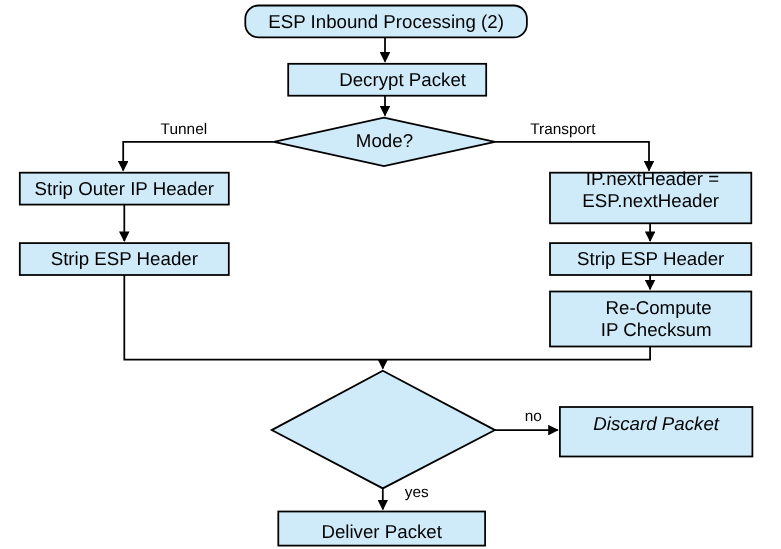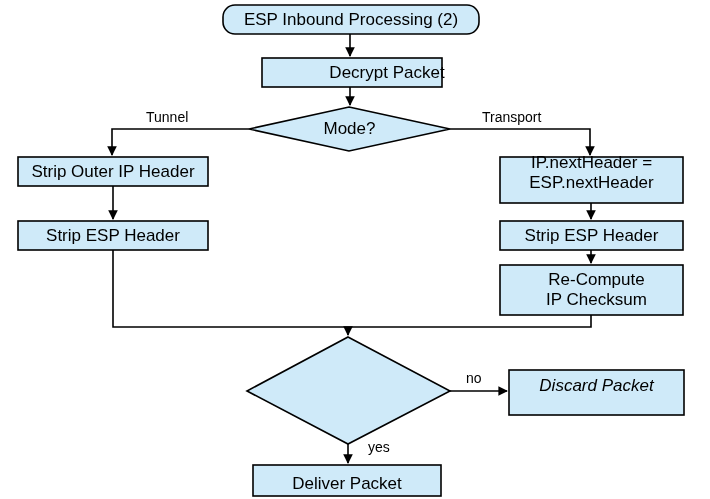--- a/index.html
+++ b/index.html
@@ -23,21 +23,21 @@
     left: 0;
     top: 0;
     width: 710px;
     height: 499px;
   }
   .node-label {
     position: absolute;
     display: flex;
     align-items: center;
     justify-content: center;
-    text-align: center;
+    text-align: right;
     color: #000000;
     font-family: "Liberation Sans", sans-serif;
     font-size: 17px;
     line-height: 20px;
     pointer-events: none;
     white-space: pre-line;
   }
   .edge-label {
     position: absolute;
     color: #000000;
@@ -103,21 +103,21 @@
       <path d="M 348 327 L 348 335" marker-end="url(#arrow)"></path>
 
       <path d="M 450 391 L 507 391" marker-end="url(#arrow)"></path>
 
       <path d="M 348 444 L 348 463" marker-end="url(#arrow)"></path>
     </g>
   </svg>
 
   <div class="node-label" style="left:223px; top:5px; width:256px; height:29px;">ESP Inbound Processing (2)</div>
 
-  <div class="node-label" style="left:262px; top:58px; width:208px; height:29px;padding-left:21px;">Decrypt Packet</div>
+  <div class="node-label" style="left:262px; top:58px; width:208px; height:29px;">Decrypt Packet</div>
 
   <div class="node-label" style="left:18px; top:157px; width:190px; height:29px;">Strip Outer IP Header</div>
 
   <div class="node-label" style="left:249px; top:107px; width:201px; height:44px;">Mode?</div>
 
   <div class="node-label" style="left:18px; top:221px; width:190px; height:29px;">Strip ESP Header</div>
 
   <div class="node-label" style="left:500px; top:150px; width:183px; height:46px;">IP.nextHeader =
 ESP.nextHeader</div>
 
@@ -128,17 +128,17 @@
 
 
   <div class="node-label" style="left:509px; top:370px; width:175px; height:31px;font-style:italic;">Discard Packet</div>
 
   <div class="node-label" style="left:253px; top:465px; width:188px; height:37px;">Deliver Packet</div>
 
   <div class="edge-label" style="left:146px; top:108px;">Tunnel</div>
 
   <div class="edge-label" style="left:482px; top:108px;">Transport</div>
 
-  <div class="edge-label" style="left:466px; top:369px;">no</div>
+  <div class="edge-label" style="left:477px; top:369px;">no</div>
 
   <div class="edge-label" style="left:368px; top:438px;text-align:center;">yes</div>
 
 </div>
 
 </body></html>

